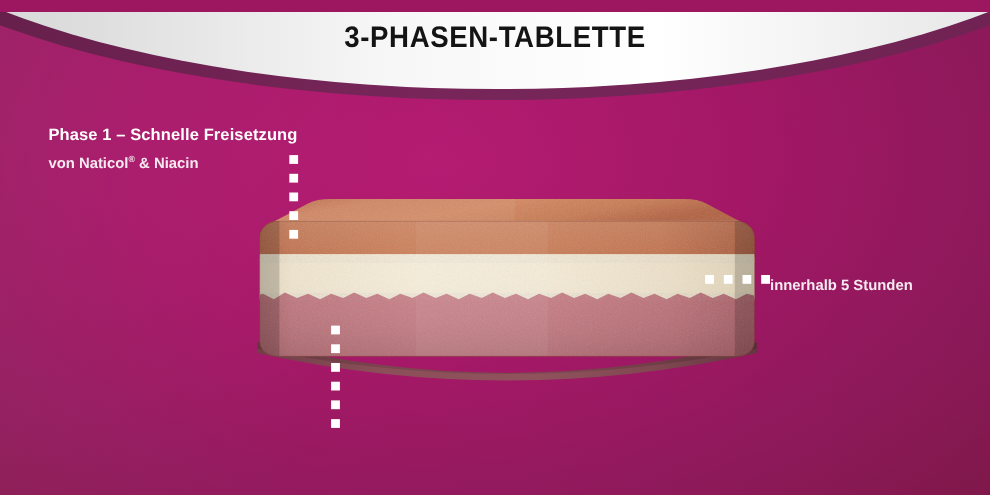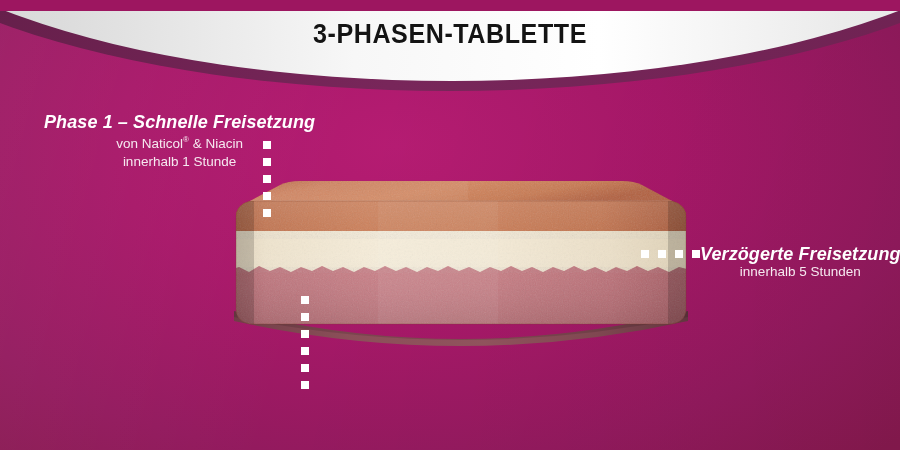--- a/index.html
+++ b/index.html
@@ -36,26 +36,26 @@
     white-space:nowrap;
   }
 
   
   .tablet-wrap{position:absolute;left:228px;top:160px;width:466px;height:185px;}
   .tablet-svg{position:absolute;left:0;top:0;}
 
   
   .callout{position:absolute;color:#ffffff;}
   .c-title{
-    font-size:18px;font-weight:bold;line-height:17px;
-    letter-spacing:.1px;white-space:nowrap;font-style:italic;
+    font-size:15px;font-weight:bold;line-height:17px;
+    letter-spacing:.1px;white-space:nowrap;
   }
   .c-line{
-    font-size:13.5px;font-weight:normal;line-height:18px;
-    color:#f6e9f0;white-space:nowrap;text-align:center;
+    font-size:13.5px;font-weight:bold;line-height:28px;
+    color:#f6e9f0;white-space:nowrap;
   }
   .c-line sup{font-size:8px;vertical-align:super;}
 
   #callout-1{left:44px;top:103px;}
   #callout-2{left:700px;top:235px;}
   #callout-3{left:44px;top:339px;}
 
   
   .dots{position:absolute;display:flex;}
   .dots.vert{flex-direction:column;}
@@ -264,22 +264,20 @@
     <span class="dot"></span>
     <span class="dot"></span>
     <span class="dot"></span>
     <span class="dot"></span>
     <span class="dot"></span>
   </div>
 
   <div class="callout" id="callout-1">
     <div class="c-title">Phase 1 – Schnelle Freisetzung</div>
     <div class="c-line"><span>von Naticol</span><sup>®</sup><span> &amp; Niacin</span></div>
-    <div class="c-line">innerhalb 1 Stunde</div>
   </div>
 
   <div class="callout" id="callout-2">
-    <div class="c-title">Verzögerte Freisetzung</div>
     <div class="c-line">innerhalb 5 Stunden</div>
   </div>
 
 
 </div>
 
 </body></html>

